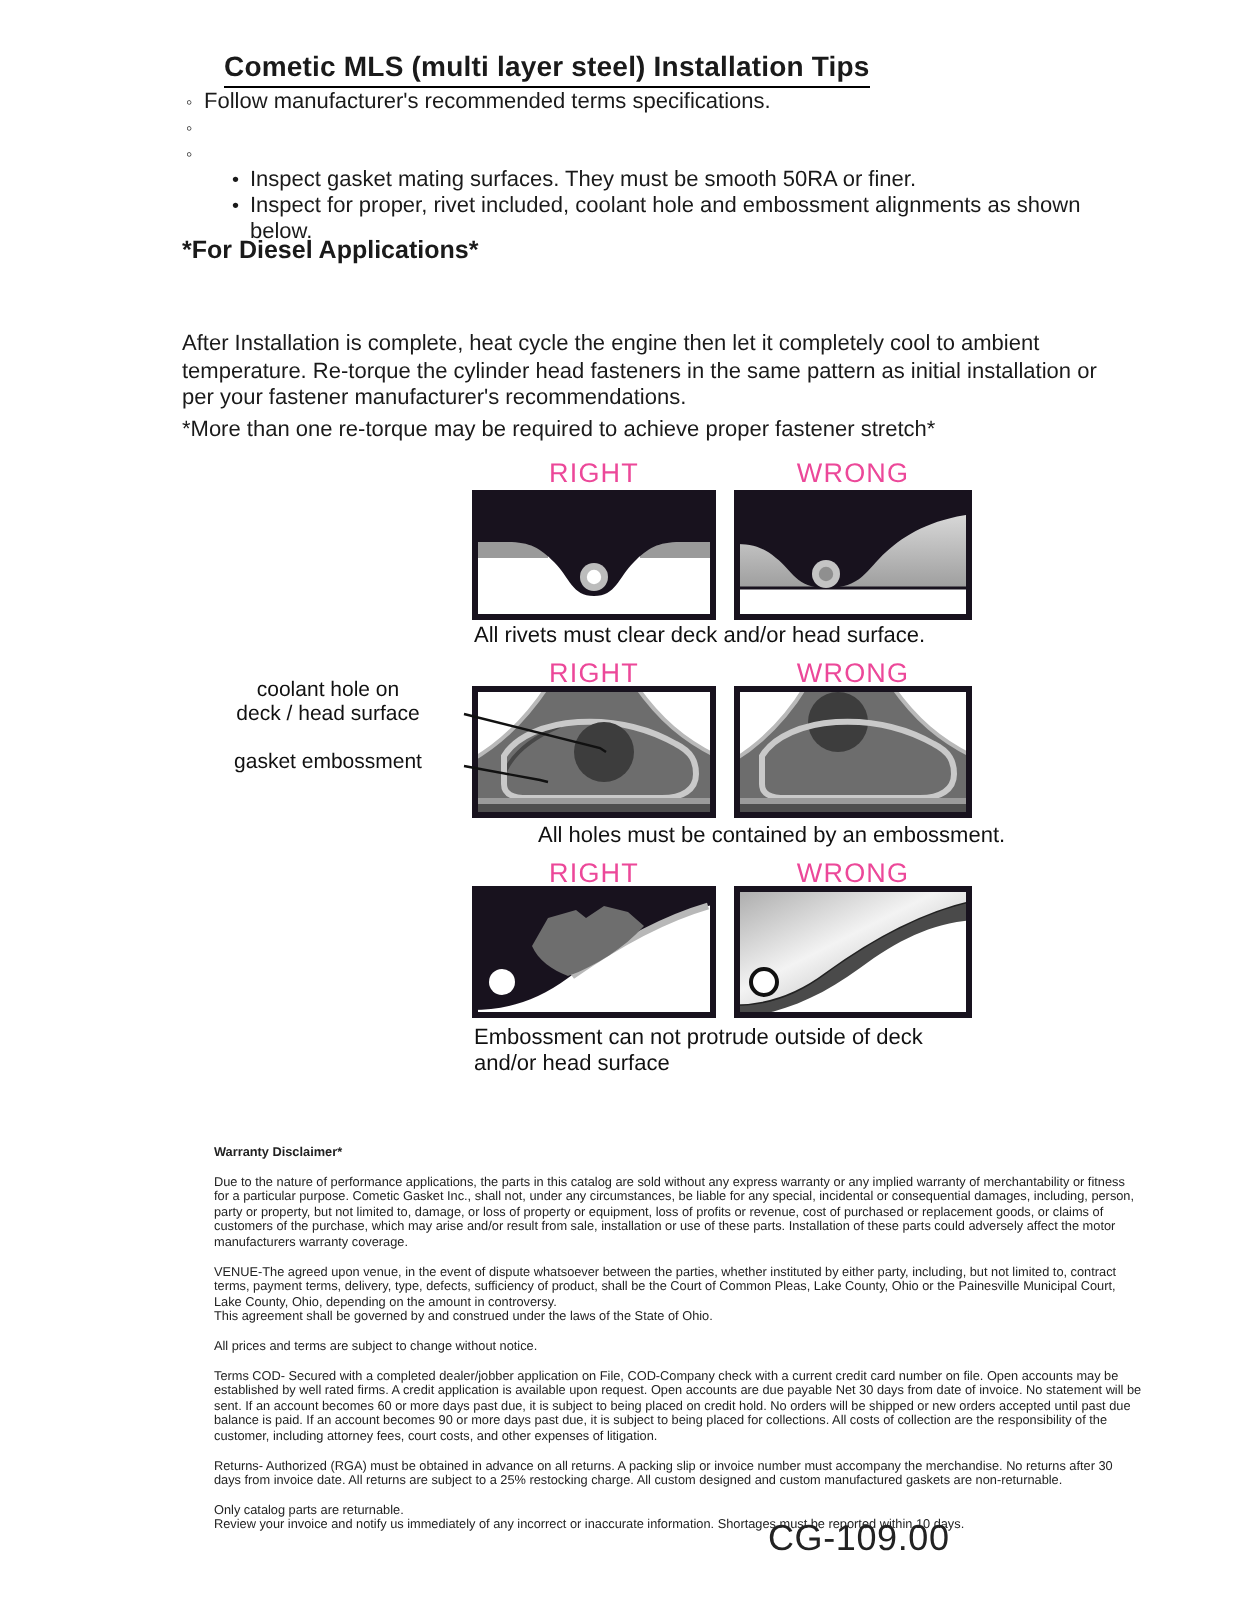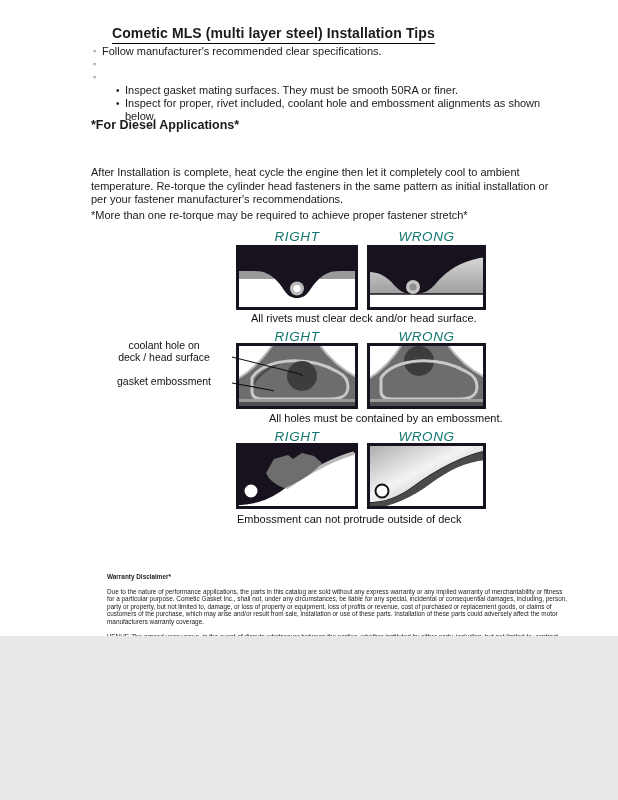--- a/index.html
+++ b/index.html
@@ -1,38 +1,38 @@
 <!DOCTYPE html>
 <html><head>
 <meta charset="utf-8">
 <style>
   * { margin:0; padding:0; box-sizing:border-box; }
   html,body { background:#e8e8e8; }
   .page {
-    position:relative; width:618px; height:636px; background:#ffffff;
+    position:relative; width:618px; height:800px; background:#ffffff;
     font-family:"Liberation Sans", sans-serif; color:#1a1a1a; overflow:hidden;
     margin:0 auto;
     padding-left:29px;
   }
   .abs { position:absolute; }
   .title {
     left:112px; top:25px; font-size:14px; font-weight:bold;
     border-bottom:1.6px solid #000; padding-bottom:2px; letter-spacing:0.1px;
   }
   .bullets { left:93px; top:45px; font-size:11px; line-height:13px; width:480px; }
   .bullet-line { display:flex; }
   .bullet-line .mk { width:9px; flex:0 0 9px; font-size:9px; line-height:13px; }
   .bullet-line.sub { padding-left:23px; }
   .bullet-line.sub .mk { font-size:10px; }
   .diesel-head { left:91px; top:118px; font-size:12.5px; font-weight:bold; }
   .para { left:91px; font-size:11px; line-height:13.5px; width:458px; }
   .p1 { top:136px; }
   .p2 { top:166px; }
   .p3 { top:209px; }
-  .rw-label { top:0; font-size:13.5px; letter-spacing:0.6px; color:#0f766e; text-align:center;font-style:italic; }
+  .rw-label { top:0; font-size:13.5px; letter-spacing:0.6px; color:#ec4899; text-align:center; }
   .dgbox { background:#fff; }
   .dgbox svg { display:block; }
   .caption { font-size:11px; line-height:12.5px; color:#111; }
   .callout { font-size:10.5px; line-height:12px; color:#111; text-align:center; width:132px; left:98px; }
   .leader { pointer-events:none; z-index:5; }
   .disclaimer { left:107px; top:573px; width:464px; font-size:6.4px; line-height:7.6px; color:#222; }
   .disclaimer .dp { margin-bottom:7px; }
   .disclaimer .dh { font-weight:bold; margin-bottom:7px; }
   .disclaimer .tight { margin-bottom:0; }
   .pagenum { left:384px; top:759px; font-size:18px; color:#222; letter-spacing:0.3px; }
@@ -40,21 +40,21 @@
 </head>
 <body>
 
 <div class="page">
 
   <div class="abs title">Cometic MLS (multi layer steel) Installation Tips</div>
 
   <div class="abs bullets">
     <div class="bullet-line">
       <span class="mk">◦</span>
-      <span>Follow manufacturer's recommended clear specifications.</span>
+      <span>Follow manufacturer's recommended terms specifications.</span>
     </div>
     <div class="bullet-line">
       <span class="mk">◦</span>
     </div>
     <div class="bullet-line">
       <span class="mk">◦</span>
     </div>
     <div class="bullet-line sub">
       <span class="mk">•</span>
       <span>Inspect gasket mating surfaces.  They must be smooth 50RA or finer.</span>
@@ -96,21 +96,21 @@
       <rect x="0" y="12" width="119" height="37" fill="url(#gw1)"></rect>
       <path d="M0,0 H119 V12 C98,15 86,22 76,31 C66,40 64,49 46,49 C31,49 29,40 21,34 C14,28 8,27 0,27 Z" fill="#18121e"></path>
       <rect x="0" y="49" width="119" height="16" fill="#ffffff"></rect>
       <line x1="0" y1="49" x2="119" y2="49" stroke="#18121e" stroke-width="1.6"></line>
       <circle cx="46" cy="42" r="7" fill="#c4c4c4"></circle>
       <circle cx="46" cy="42" r="3.6" fill="#8f8f8f"></circle>
       <rect x="1.5" y="1.5" width="116" height="62" fill="none" stroke="#18121e" stroke-width="3"></rect>
     </svg>
   </div>
 
-  <div class="abs caption" style="left:251px; top:312px;">All rivets must clear deck and/or head surface.</div>
+  <div class="abs caption" style="left:237px; top:312px;">All rivets must clear deck and/or head surface.</div>
 
   <div class="abs rw-label" style="left:236px; top:329px; width:122px;">RIGHT</div>
   <div class="abs rw-label" style="left:367px; top:329px; width:119px;">WRONG</div>
 
   <div class="abs callout" style="top:339px;">
     <div>coolant hole on</div>
     <div>deck / head surface</div>
   </div>
   <div class="abs callout" style="top:375px;">gasket embossment</div>
 
@@ -178,20 +178,21 @@
       <rect width="119" height="66" fill="#ffffff"></rect>
       <path d="M0,0 H119 V8 C93,14 68,28 46,44 C30,56 15,60 0,60 Z" fill="url(#gw3)" stroke="#222222" stroke-width="1.5"></path>
       <path d="M0,60 C15,60 30,56 46,44 C68,28 93,14 119,8 L119,17 C98,19 82,27 63,41 C44,55 25,63 8,65 L0,65 Z" fill="#4a4a4a"></path>
       <circle cx="15" cy="48" r="6.5" fill="#ffffff" stroke="#111111" stroke-width="2"></circle>
       <rect x="1.5" y="1.5" width="116" height="63" fill="none" stroke="#18121e" stroke-width="3"></rect>
     </svg>
   </div>
 
   <div class="abs caption" style="left:237px; top:513px;">
     <div>Embossment can not protrude outside of deck</div>
+    <div>and/or head surface</div>
   </div>
 
   <div class="abs disclaimer">
     <div class="dh">Warranty Disclaimer*</div>
     <div class="dp">Due to the nature of performance applications, the parts in this catalog are sold without any express warranty or any implied warranty of merchantability or fitness for a particular purpose.  Cometic Gasket Inc., shall not, under any circumstances, be liable for any special, incidental or consequential damages, including, person, party or property, but not limited to, damage, or loss of property or equipment, loss of profits or revenue, cost of purchased or replacement goods, or claims of customers of the purchase, which may arise and/or result from sale, installation or use of these parts.  Installation of these parts could adversely affect the motor manufacturers warranty coverage.</div>
     <div class="tight">VENUE-The agreed upon venue, in the event of dispute whatsoever between the parties, whether instituted by either party, including, but not limited to, contract terms, payment terms, delivery, type, defects, sufficiency of product, shall be the Court of Common Pleas, Lake County, Ohio or the Painesville Municipal Court, Lake County, Ohio, depending on the amount in controversy.</div>
     <div class="dp">This agreement shall be governed by and construed under the laws of the State of Ohio.</div>
     <div class="dp">All prices and terms are subject to change without notice.</div>
     <div class="dp">Terms COD- Secured with a completed dealer/jobber application on File, COD-Company check with a current credit card number on file.  Open accounts may be established by well rated firms.  A credit application is available upon request.  Open accounts are due payable Net 30 days from date of invoice.  No statement will be sent.  If an account becomes 60 or more days past due, it is subject to being placed on credit hold.  No orders will be shipped or new orders accepted until past due balance is paid.  If an account becomes 90 or more days past due, it is subject to being placed for collections.  All costs of collection are the responsibility of the customer, including attorney fees, court costs, and other expenses of litigation.</div>
     <div class="dp">Returns- Authorized (RGA) must be obtained in advance on all returns.  A packing slip or invoice number must accompany the merchandise.  No returns after 30 days from invoice date.  All returns are subject to a 25% restocking charge.  All custom designed and custom manufactured gaskets are non-returnable.</div>

